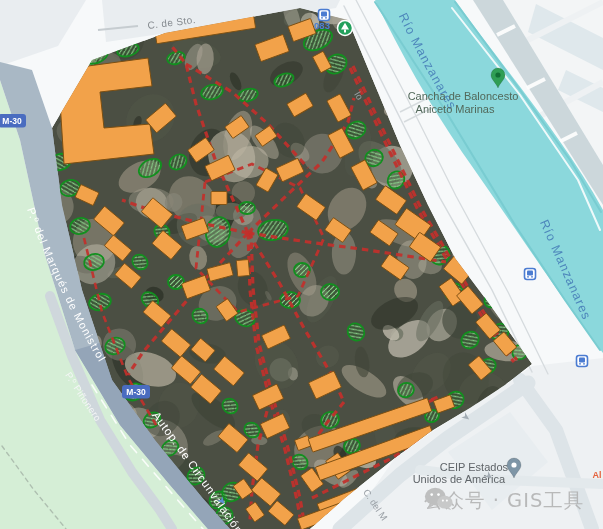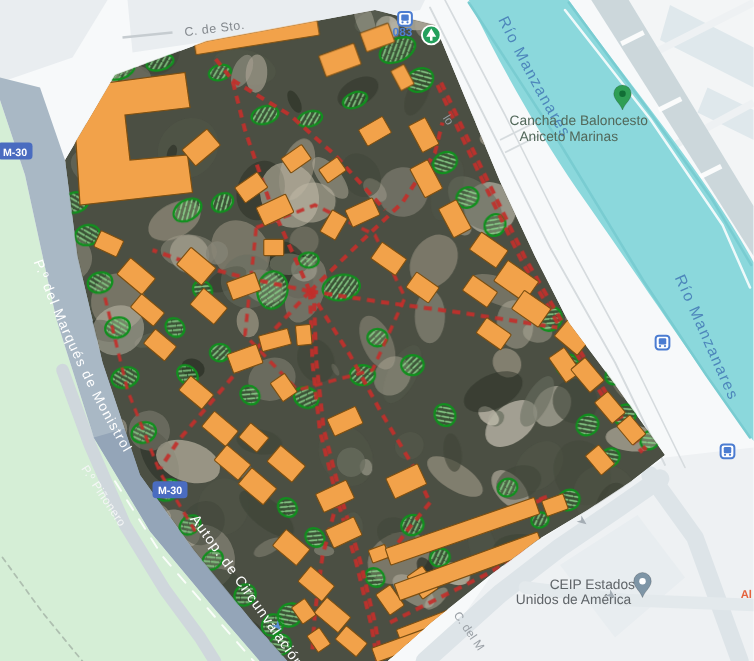--- a/index.html
+++ b/index.html
@@ -423,13 +423,26 @@
           <rect x="-5.5" y="-5.5" width="11" height="11" rx="2.5" fill="#ffffff" stroke="#4b7cd1" stroke-width="1.6"></rect>
           <rect x="-3" y="-3.4" width="6" height="5" rx="1" fill="#4b7cd1"></rect>
           <circle cx="-2" cy="2.8" r="0.9" fill="#4b7cd1"></circle>
           <circle cx="2" cy="2.8" r="0.9" fill="#4b7cd1"></circle>
         </g>
         <path d="M-3.2,3.5 L0,-4 L3.2,3.5 L0,1.4 Z" fill="#a4adb4" transform="translate(466,417) rotate(127)"></path>
         <path d="M-3.2,3.5 L0,-4 L3.2,3.5 L0,1.4 Z" fill="#a4adb4" transform="translate(489,476) rotate(127)"></path>
         <path d="M-3.2,3.5 L0,-4 L3.2,3.5 L0,1.4 Z" fill="#5b8fd6" transform="translate(222,501) rotate(140)"></path>
       </g>
     </svg>
+  <div class="watermark">
+    <svg class="wm-icon" viewBox="0 0 36 30" width="29" height="24">
+      <ellipse cx="14" cy="12" rx="13" ry="11" fill="#b4b4b4"></ellipse>
+      <path d="M7,21 L4,27 L12,23 Z" fill="#b4b4b4"></path>
+      <ellipse cx="26" cy="19" rx="9.5" ry="8" fill="#c0c0c0"></ellipse>
+      <path d="M31,25 L34,29 L28,27 Z" fill="#c0c0c0"></path>
+      <circle cx="9.5" cy="9.5" r="1.7" fill="#ffffff"></circle>
+        <circle cx="18" cy="9.5" r="1.7" fill="#ffffff"></circle>
+      <circle cx="23.5" cy="17" r="1.3" fill="#ffffff"></circle>
+        <circle cx="28.5" cy="17" r="1.3" fill="#ffffff"></circle>
+    </svg>
+    <span class="wm-text">公众号 · GIS工具</span>
+  </div>
 </div>
 
 </body></html>

